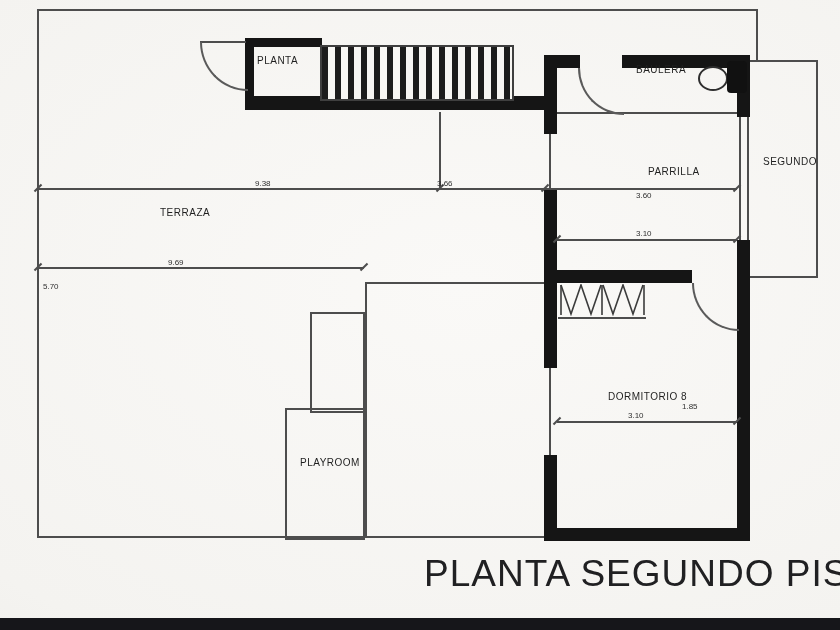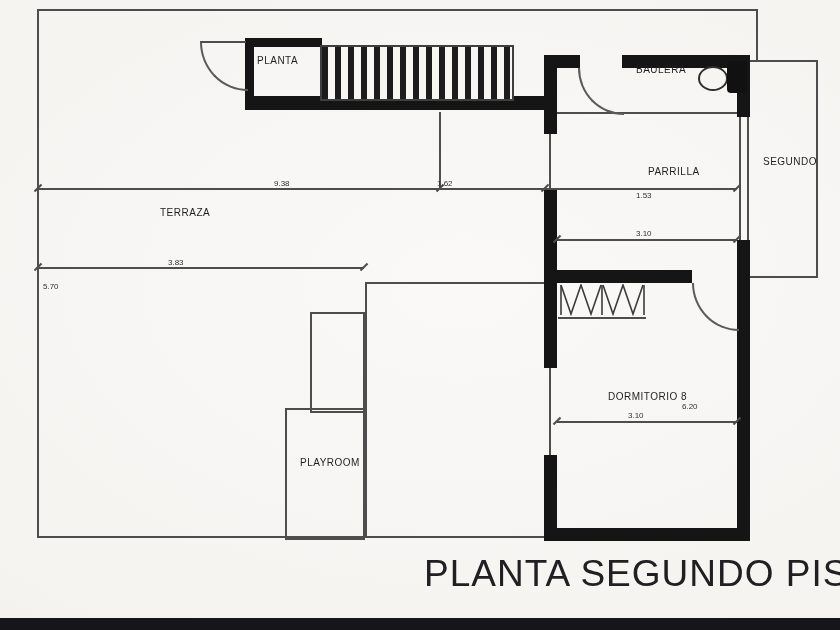--- a/index.html
+++ b/index.html
@@ -103,25 +103,25 @@
   <div class="tick" style="left:732px;top:420px"></div>
 
   <div class="lab" style="left:160px;top:207px">TERRAZA</div>
   <div class="lab" style="left:257px;top:55px">PLANTA</div>
   <div class="lab" style="left:636px;top:64px">BAULERA</div>
   <div class="lab" style="left:648px;top:166px">PARRILLA</div>
   <div class="lab" style="left:763px;top:156px">SEGUNDO</div>
   <div class="lab" style="left:608px;top:391px">DORMITORIO 8</div>
   <div class="lab" style="left:300px;top:457px">PLAYROOM</div>
 
-  <div class="dim" style="left:274px;top:179px">9.38</div>
-  <div class="dim" style="left:437px;top:179px">1.62</div>
-  <div class="dim" style="left:636px;top:191px">1.53</div>
+  <div class="dim" style="left:255px;top:179px">9.38</div>
+  <div class="dim" style="left:437px;top:179px">3.66</div>
+  <div class="dim" style="left:636px;top:191px">3.60</div>
   <div class="dim" style="left:636px;top:229px">3.10</div>
-  <div class="dim" style="left:168px;top:258px">3.83</div>
+  <div class="dim" style="left:168px;top:258px">9.69</div>
   <div class="dim" style="left:43px;top:282px">5.70</div>
   <div class="dim" style="left:628px;top:411px">3.10</div>
-  <div class="dim" style="left:682px;top:402px">6.20</div>
+  <div class="dim" style="left:682px;top:402px">1.85</div>
 
   <div class="title" style="left:424px;top:553px">PLANTA SEGUNDO PISO</div>
 
   <div class="edge" style="left:0;top:618px;width:840px;height:12px"></div>
 </div>
 
 </body></html>

